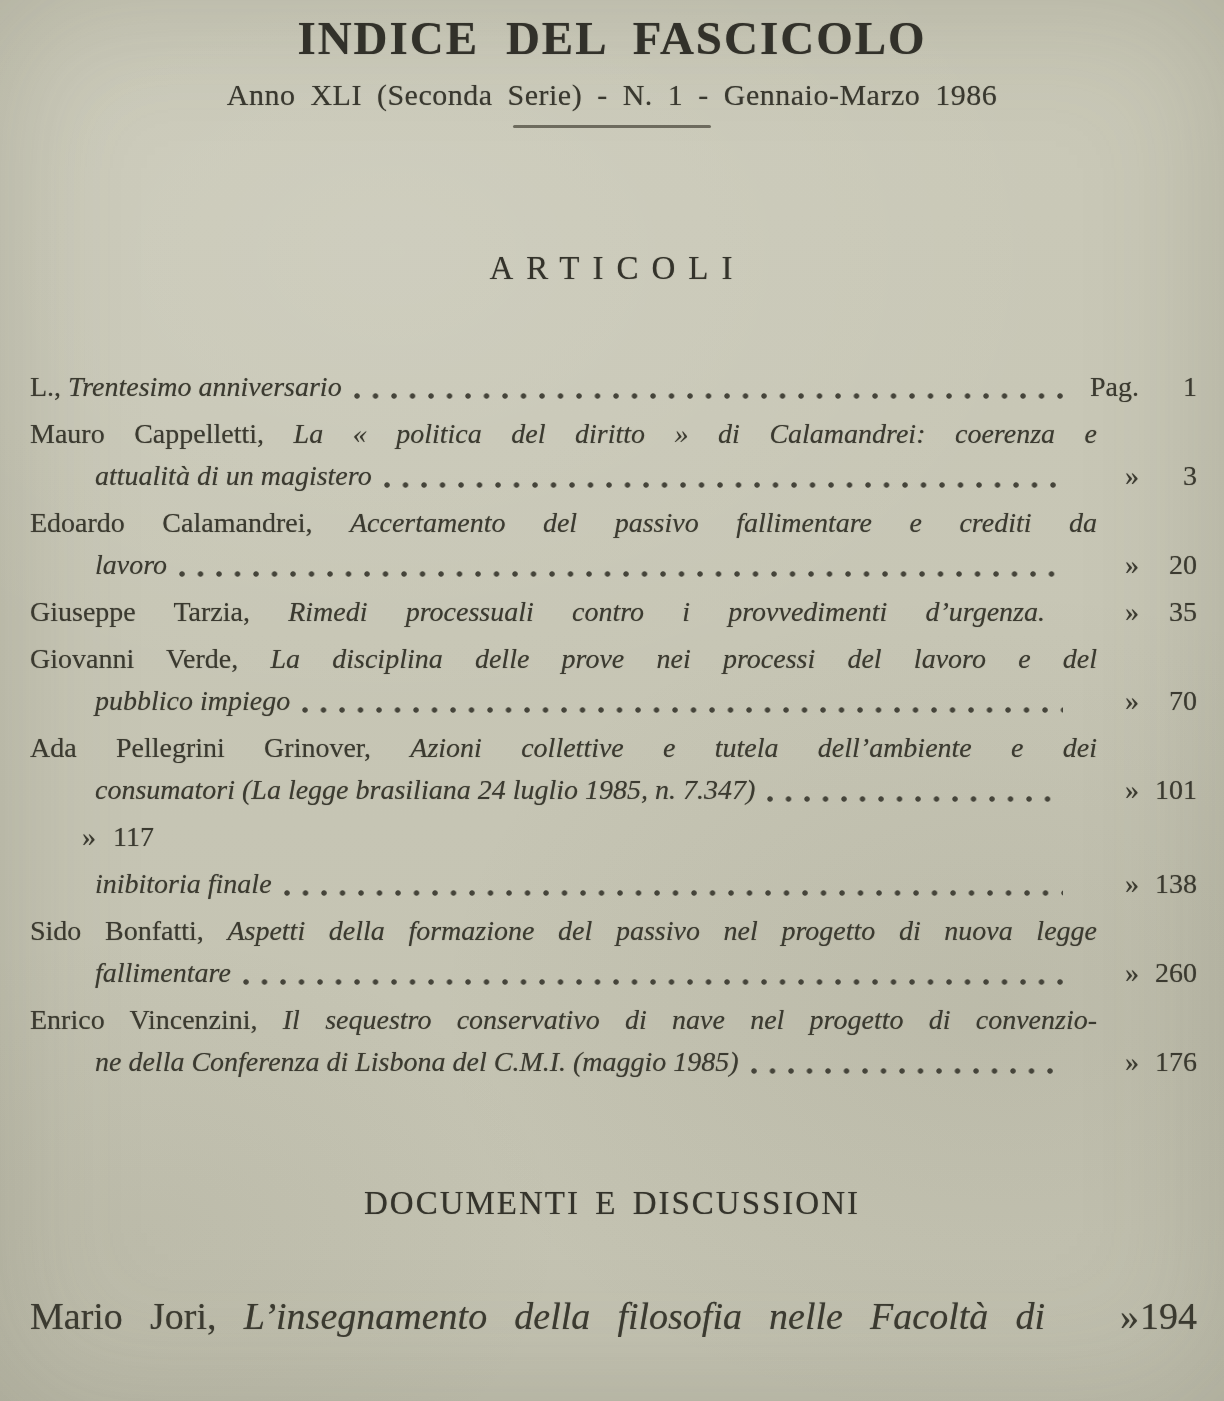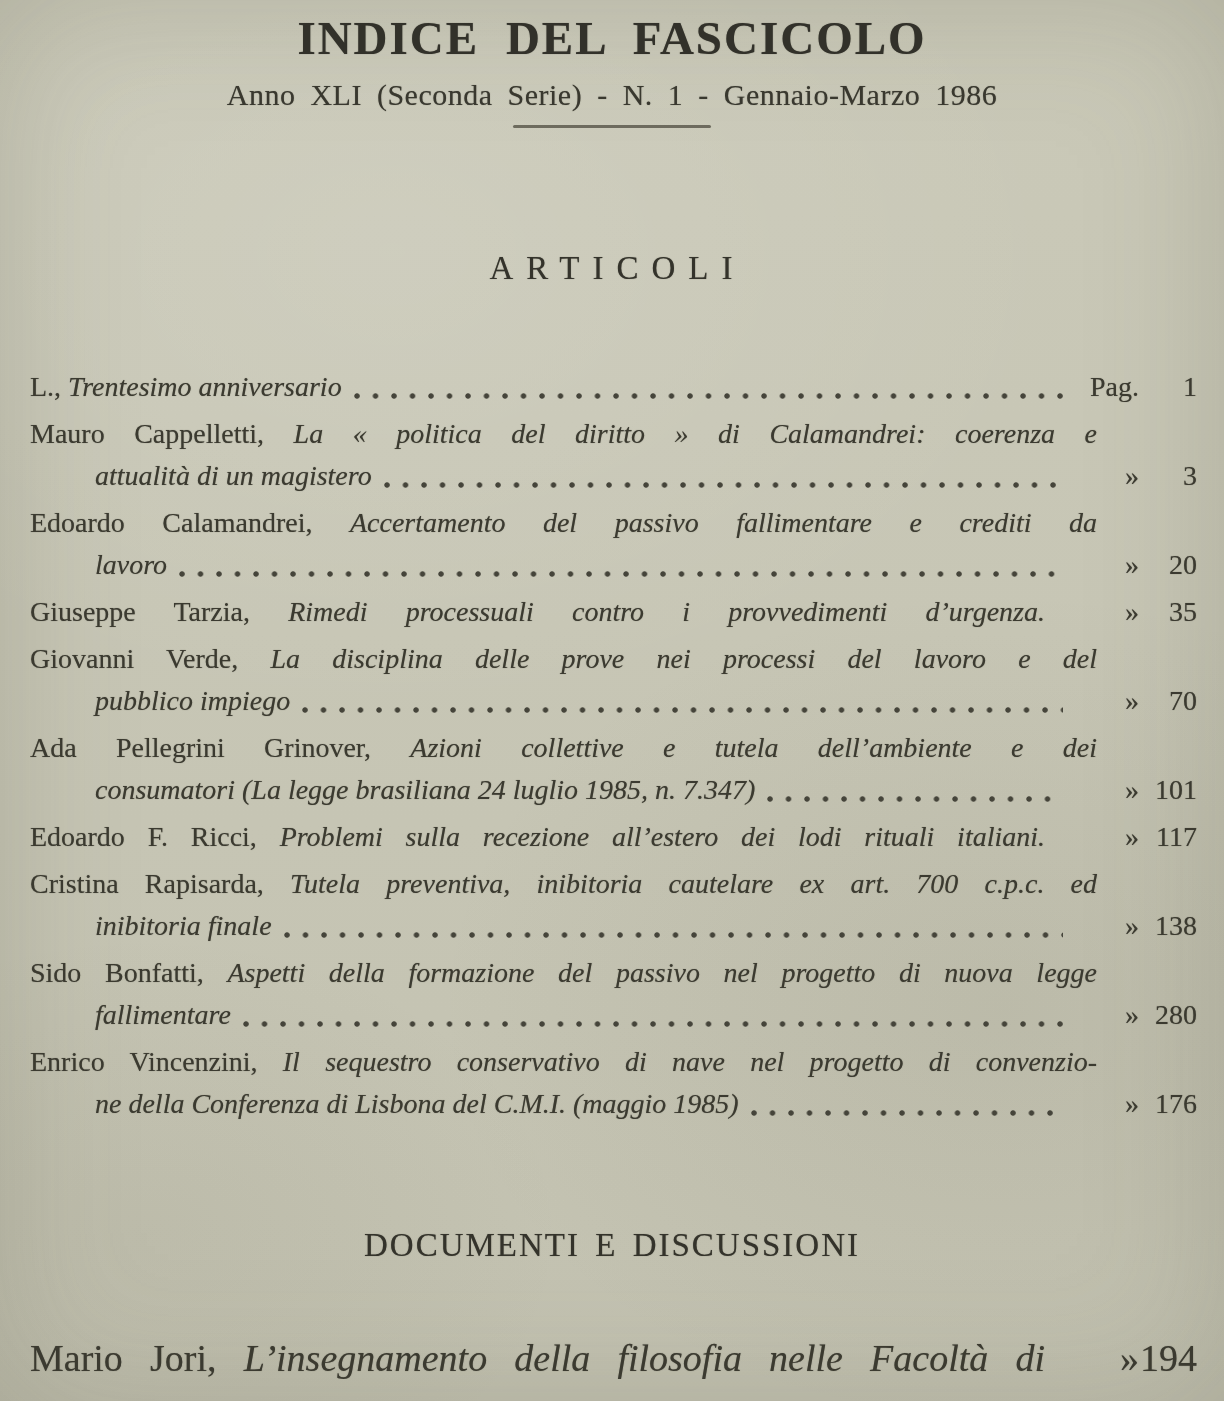--- a/index.html
+++ b/index.html
@@ -154,43 +154,41 @@
       <div class="line flexline">
         <span class="cont it">consumatori (La legge brasiliana 24 luglio 1985, n. 7.347)</span>
         <span class="leader"></span>
         <span class="marker">»</span>
         <span class="num">101</span>
       </div>
     </div>
 
     <div class="entry">
       <div class="line flexline">
-        <span class="jtext"><span>Edoardo F. Ricci,</span> <span class="it">Problemi sulla recezione all’estero dei lodi rituali italiani.</span></span>
         <span class="marker">»</span>
         <span class="num">117</span>
       </div>
     </div>
 
     <div class="entry">
-      <div class="line full"><span>Cristina Rapisarda,</span> <span class="it">Tutela preventiva, inibitoria cautelare ex art. 700 c.p.c. ed</span></div>
       <div class="line flexline">
         <span class="cont it">inibitoria finale</span>
         <span class="leader"></span>
         <span class="marker">»</span>
         <span class="num">138</span>
       </div>
     </div>
 
     <div class="entry">
       <div class="line full"><span>Sido Bonfatti,</span> <span class="it">Aspetti della formazione del passivo nel progetto di nuova legge</span></div>
       <div class="line flexline">
         <span class="cont it">fallimentare</span>
         <span class="leader"></span>
         <span class="marker">»</span>
-        <span class="num">280</span>
+        <span class="num">260</span>
       </div>
     </div>
 
     <div class="entry">
       <div class="line full"><span>Enrico Vincenzini,</span> <span class="it">Il sequestro conservativo di nave nel progetto di convenzio-</span></div>
       <div class="line flexline">
         <span class="cont it">ne della Conferenza di Lisbona del C.M.I. (maggio 1985)</span>
         <span class="leader"></span>
         <span class="marker">»</span>
         <span class="num">176</span>

